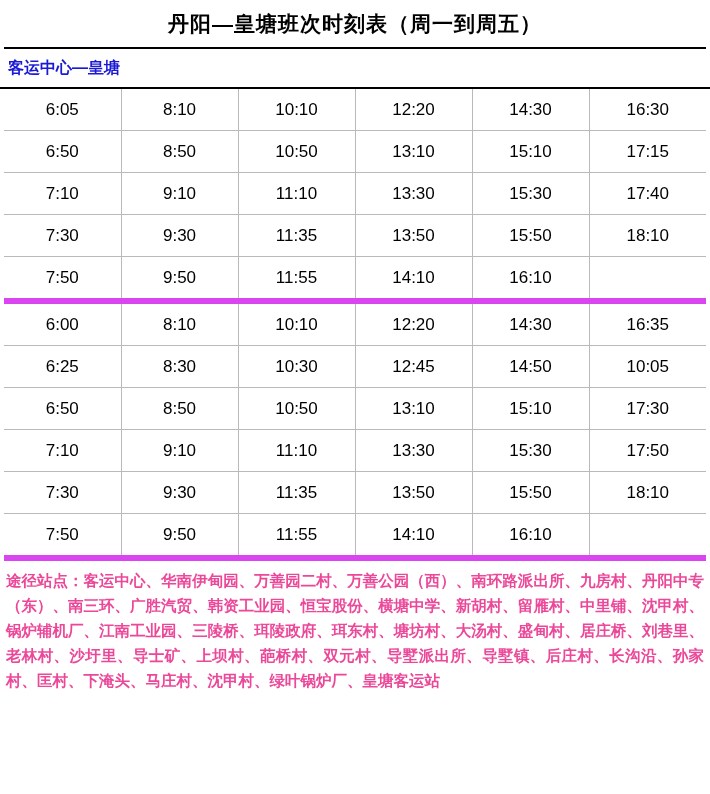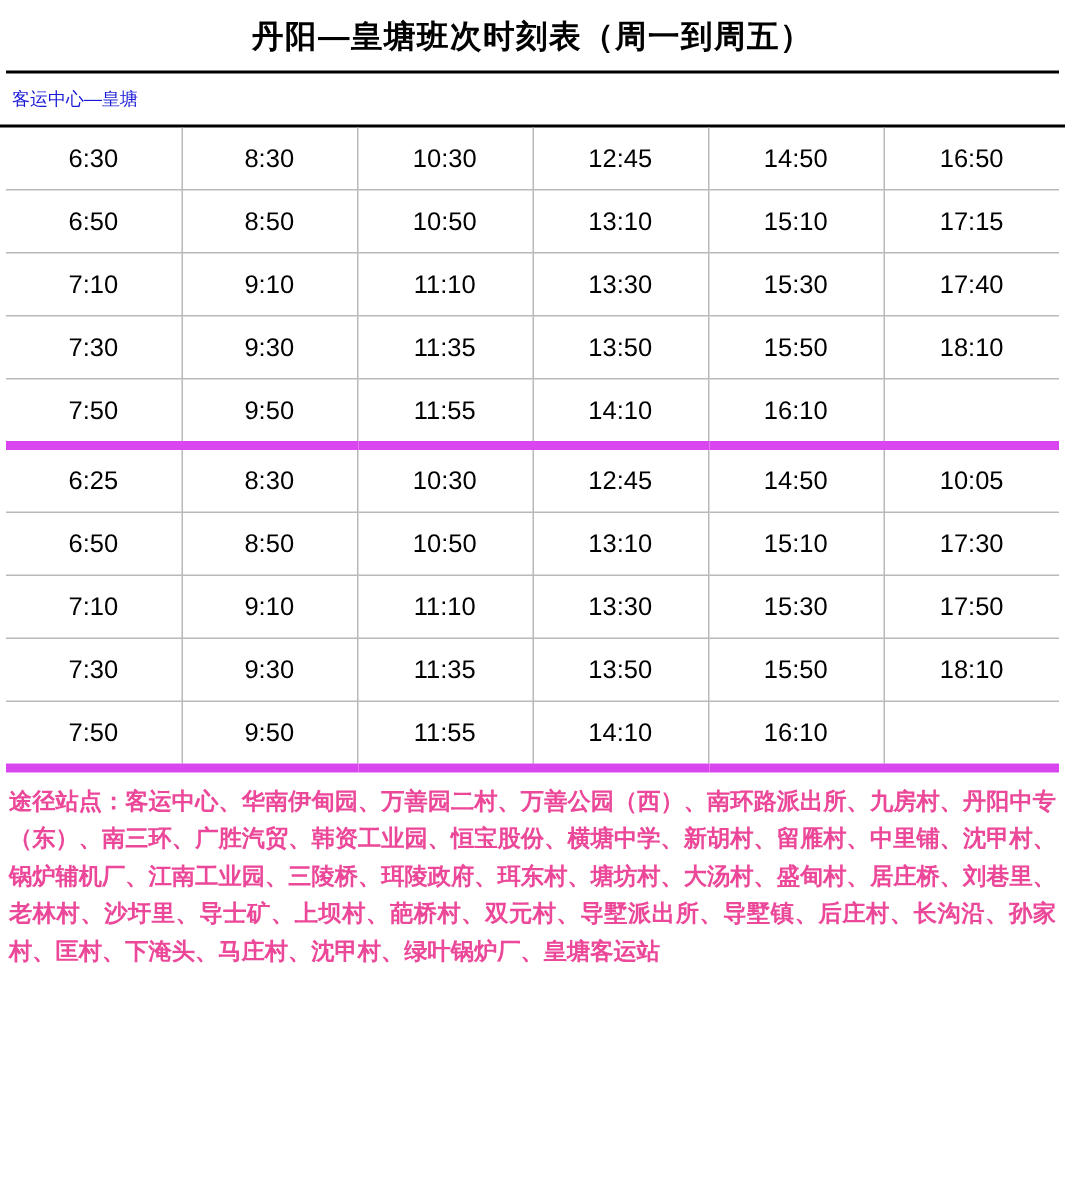--- a/index.html
+++ b/index.html
@@ -27,22 +27,22 @@
     letter-spacing: 1px;
     padding-top: 10px;
     padding-bottom: 9px;
     color: #000000;
   }
   .rule {
     border-top: 2px solid #000000;
     margin: 0 4px;
   }
   .section-head {
-    font-size: 12px;
-    font-weight: normal;
+    font-size: 16px;
+    font-weight: bold;
     color: #1a1ad6;
     padding: 9px 8px 8px 8px;
     border-bottom: 2px solid #000000;
   }
   table.times {
     border-collapse: collapse;
     width: 702px;
     margin: 0 4px;
     table-layout: fixed;
   }
@@ -77,26 +77,26 @@
 <div class="page">
 
   <div class="title">丹阳—皇塘班次时刻表（周一到周五）</div>
   <div class="rule"></div>
 
   <div class="section-head">客运中心—皇塘</div>
 
   <table class="times">
     <tbody>
       <tr>
-        <td>6:30</td>
-        <td>8:30</td>
-        <td>10:30</td>
-        <td>12:45</td>
-        <td>14:50</td>
-        <td>16:50</td>
+        <td>6:05</td>
+        <td>8:10</td>
+        <td>10:10</td>
+        <td>12:20</td>
+        <td>14:30</td>
+        <td>16:30</td>
       </tr>
       <tr>
         <td>6:50</td>
         <td>8:50</td>
         <td>10:50</td>
         <td>13:10</td>
         <td>15:10</td>
         <td>17:15</td>
       </tr>
       <tr>
@@ -122,20 +122,28 @@
         <td>14:10</td>
         <td>16:10</td>
         <td></td>
       </tr>
     </tbody>
   </table>
 
 
   <table class="times">
     <tbody>
+      <tr>
+        <td>6:00</td>
+        <td>8:10</td>
+        <td>10:10</td>
+        <td>12:20</td>
+        <td>14:30</td>
+        <td>16:35</td>
+      </tr>
       <tr>
         <td>6:25</td>
         <td>8:30</td>
         <td>10:30</td>
         <td>12:45</td>
         <td>14:50</td>
         <td>10:05</td>
       </tr>
       <tr>
         <td>6:50</td>

